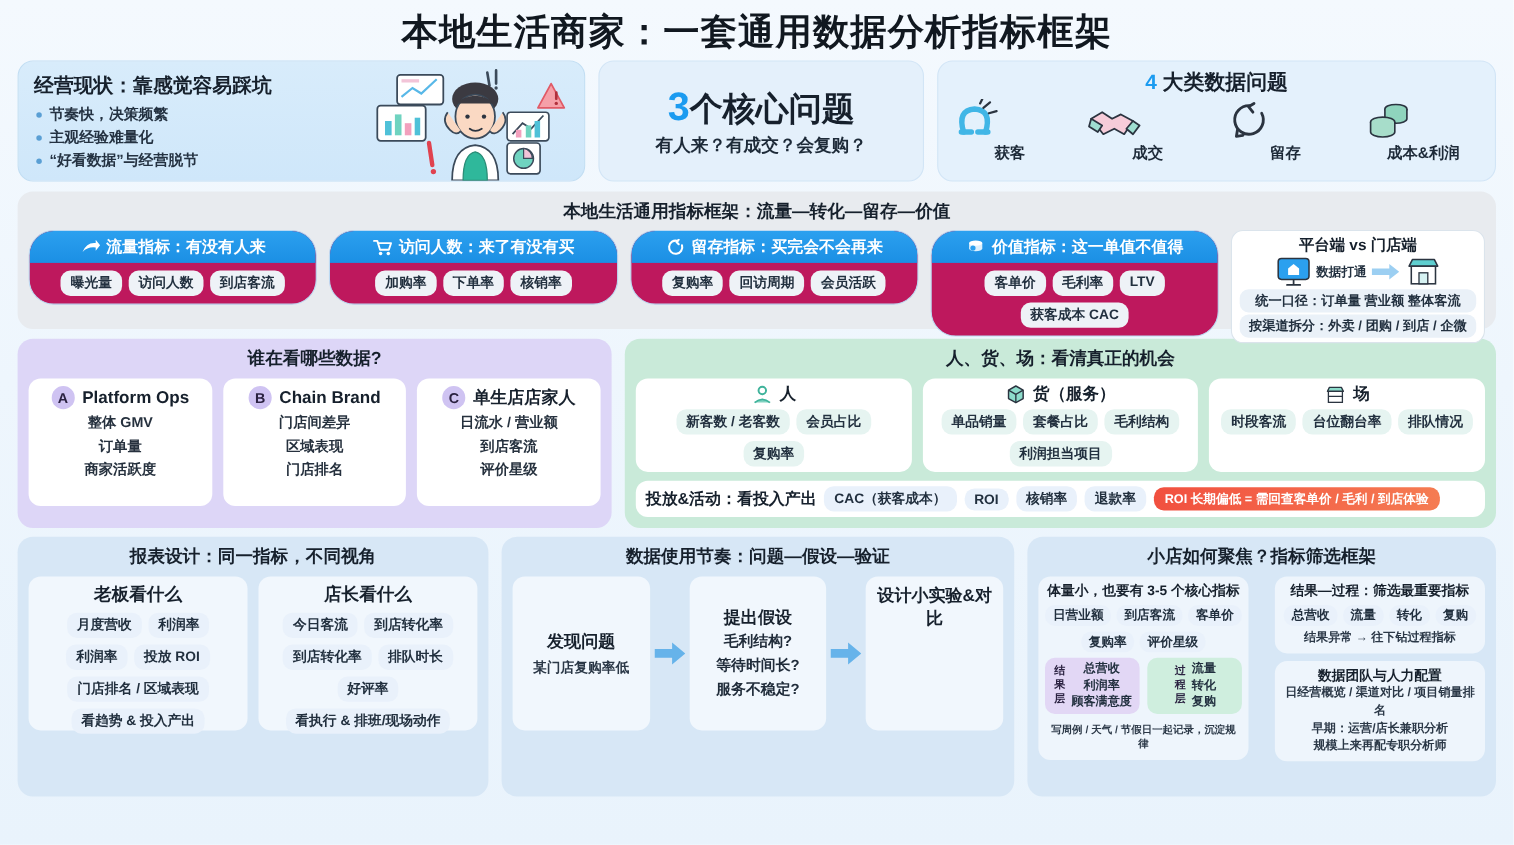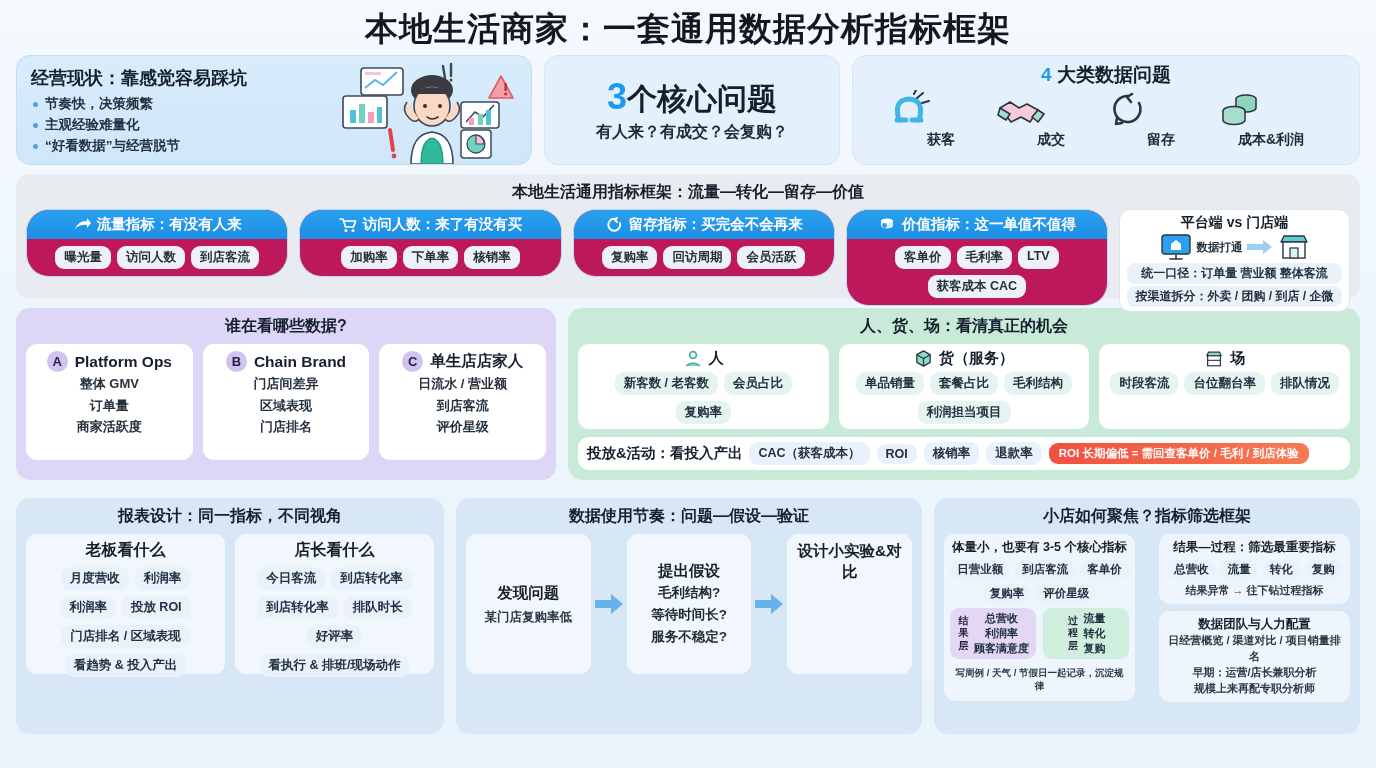--- a/index.html
+++ b/index.html
@@ -35,21 +35,21 @@
   .b1a li:before{content:"";position:absolute;left:2px;top:8px;width:5px;height:5px;border-radius:50%;background:#5a9fd4;}
   .illus{position:absolute;right:8px;top:4px;width:190px;height:104px;}
   .b1b{flex:0 0 296px;background:#e4f0fb;border:1px solid #d2e5f6;border-radius:14px;
        display:flex;flex-direction:column;align-items:center;justify-content:center;}
   .b1b .big{font-size:30px;font-weight:bold;color:#16202c;line-height:1.1;}
   .b1b .big em{font-style:normal;color:#1b9bf0;font-size:36px;}
   .b1b .sub{font-size:16px;font-weight:bold;color:#1d2a38;margin-top:5px;}
   .b1c{flex:1;background:#e4f1fc;border:1px solid #d2e5f6;border-radius:14px;padding:6px 10px 4px;box-sizing:border-box;}
   .b1c .hd{text-align:center;font-size:19px;font-weight:bold;color:#16202c;}
   .b1c .hd em{font-style:normal;color:#1b9bf0;}
-  .b1c .four{display:flex;justify-content:center;align-items:flex-end;margin-top:2px;}
+  .b1c .four{display:flex;justify-content:space-between;align-items:flex-end;margin-top:2px;}
   .b1c .it{text-align:center;width:110px;}
   .b1c .it .lb{font-size:14px;font-weight:bold;color:#1d2a38;margin-top:1px;}
   
   .band2{margin-top:9px;height:125px;background:#e8ebef;border-radius:14px;padding:6px 10px;box-sizing:border-box;position:relative;}
   .band2 .sec-title{margin:2px 0 6px 0;}
   .fw{display:flex;gap:11px;align-items:flex-start;}
   .fcard{flex:1;background:#be185d;border:1px solid #bcd9f2;border-radius:23px;overflow:hidden;}
   .fcard .ch{background:linear-gradient(180deg,#2ba0ef 0%,#1b8fe4 100%);color:#fff;font-size:14.5px;
     font-weight:bold;padding:5px 8px;display:flex;align-items:center;gap:6px;justify-content:center;}
   .fcard .cb{padding:7px 6px;display:flex;gap:6px;justify-content:center;flex-wrap:wrap;}
@@ -72,21 +72,21 @@
   .rcc{flex:1;background:#c9ead9;border-radius:14px;padding:6px 10px;box-sizing:border-box;}
   .rcc .sec-title{margin:2px 0 7px;}
   .rcc .cols{display:flex;gap:10px;}
   .rcc .col{flex:1;background:#fff;border-radius:11px;padding:5px 6px;text-align:center;min-height:70px;box-sizing:border-box;}
   .rcc .hd{display:flex;align-items:center;justify-content:center;gap:6px;font-size:15px;font-weight:bold;color:#16202c;margin-bottom:4px;}
   .roirow{margin-top:8px;background:#fff;border-radius:11px;padding:5px 9px;display:flex;align-items:center;gap:7px;flex-wrap:nowrap;}
   .roirow .lead{font-size:14.5px;font-weight:bold;color:#16202c;white-space:nowrap;}
   .redbar{background:linear-gradient(90deg,#f1503f 0%,#f4674a 55%,#f57c52 100%);color:#fff;border-radius:9px;
     padding:3px 10px;font-size:11.5px;font-weight:bold;white-space:nowrap;}
   
-  .band4{margin-top:18px;height:236px;display:flex;gap:12px;}
+  .band4{margin-top:8px;height:236px;display:flex;gap:12px;}
   .b4{background:#d7e7f6;border-radius:14px;padding:6px 10px;box-sizing:border-box;}
   .b4 .sec-title{margin:2px 0 7px;}
   .rep{flex:0 0 428px;}
   .rep .cols{display:flex;gap:10px;}
   .rep .col{flex:1;background:#f1f7fd;border-radius:11px;padding:6px 6px;text-align:center;height:140px;box-sizing:border-box;}
   .rep .ch{font-size:16px;font-weight:bold;color:#16202c;margin-bottom:6px;}
   .rhy{flex:0 0 466px;}
   .rhy .flow{display:flex;align-items:center;gap:4px;}
   .rhy .st{flex:1;background:#f1f7fd;border-radius:11px;padding:7px 6px;text-align:center;height:140px;box-sizing:border-box;
       display:flex;flex-direction:column;align-items:center;justify-content:center;}

